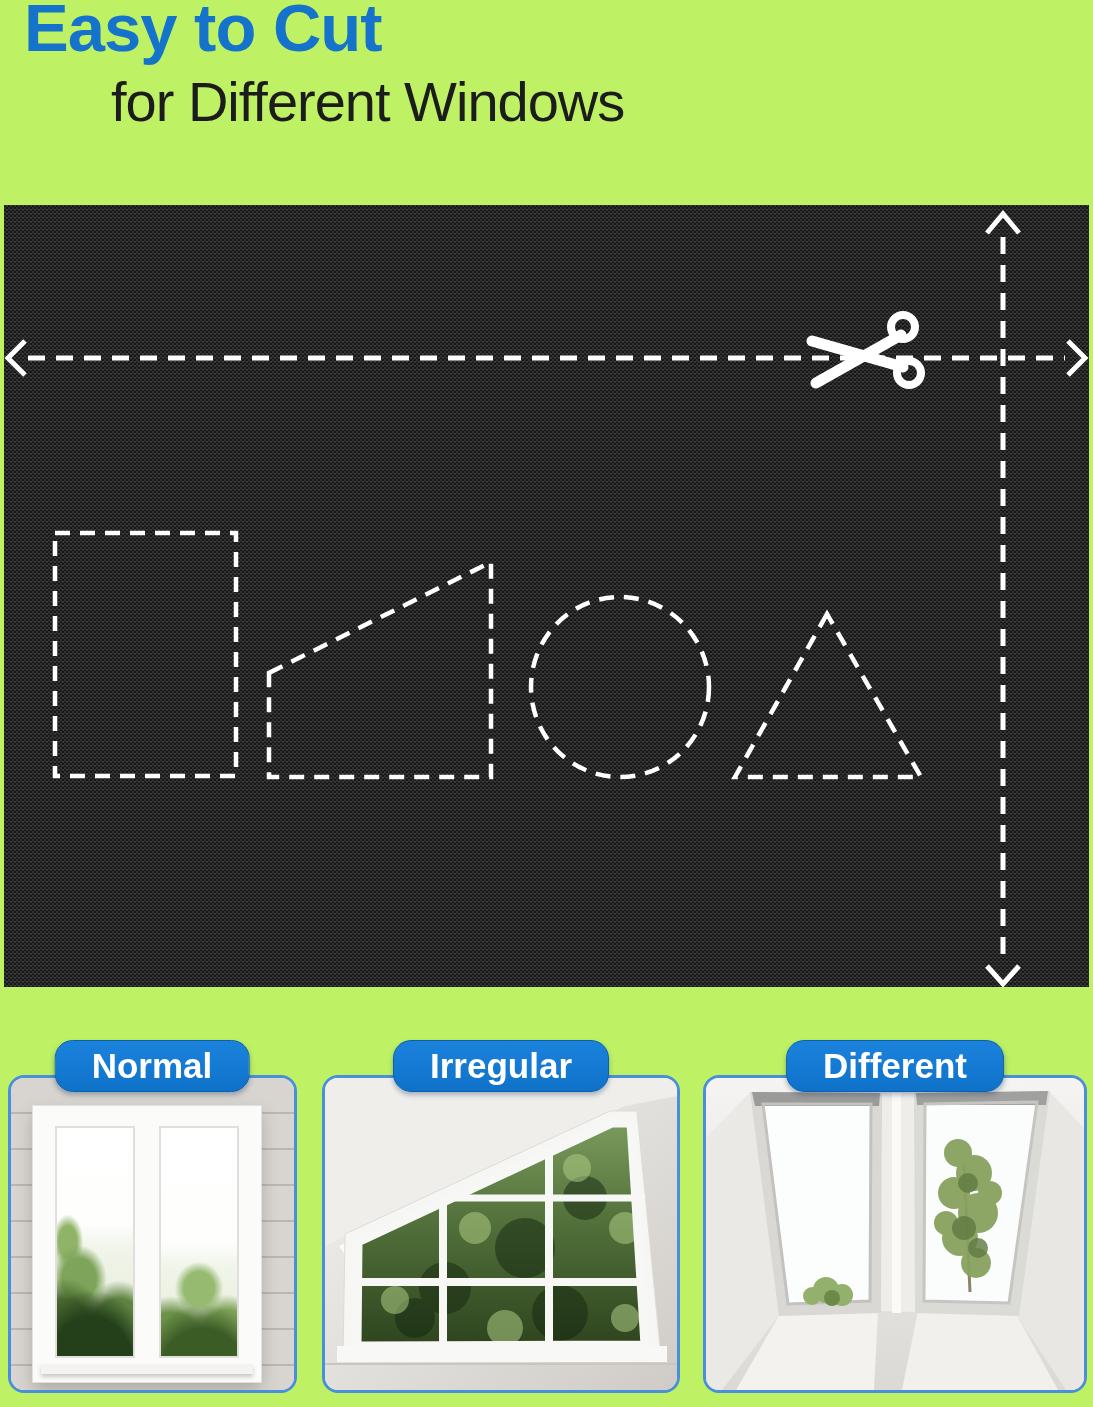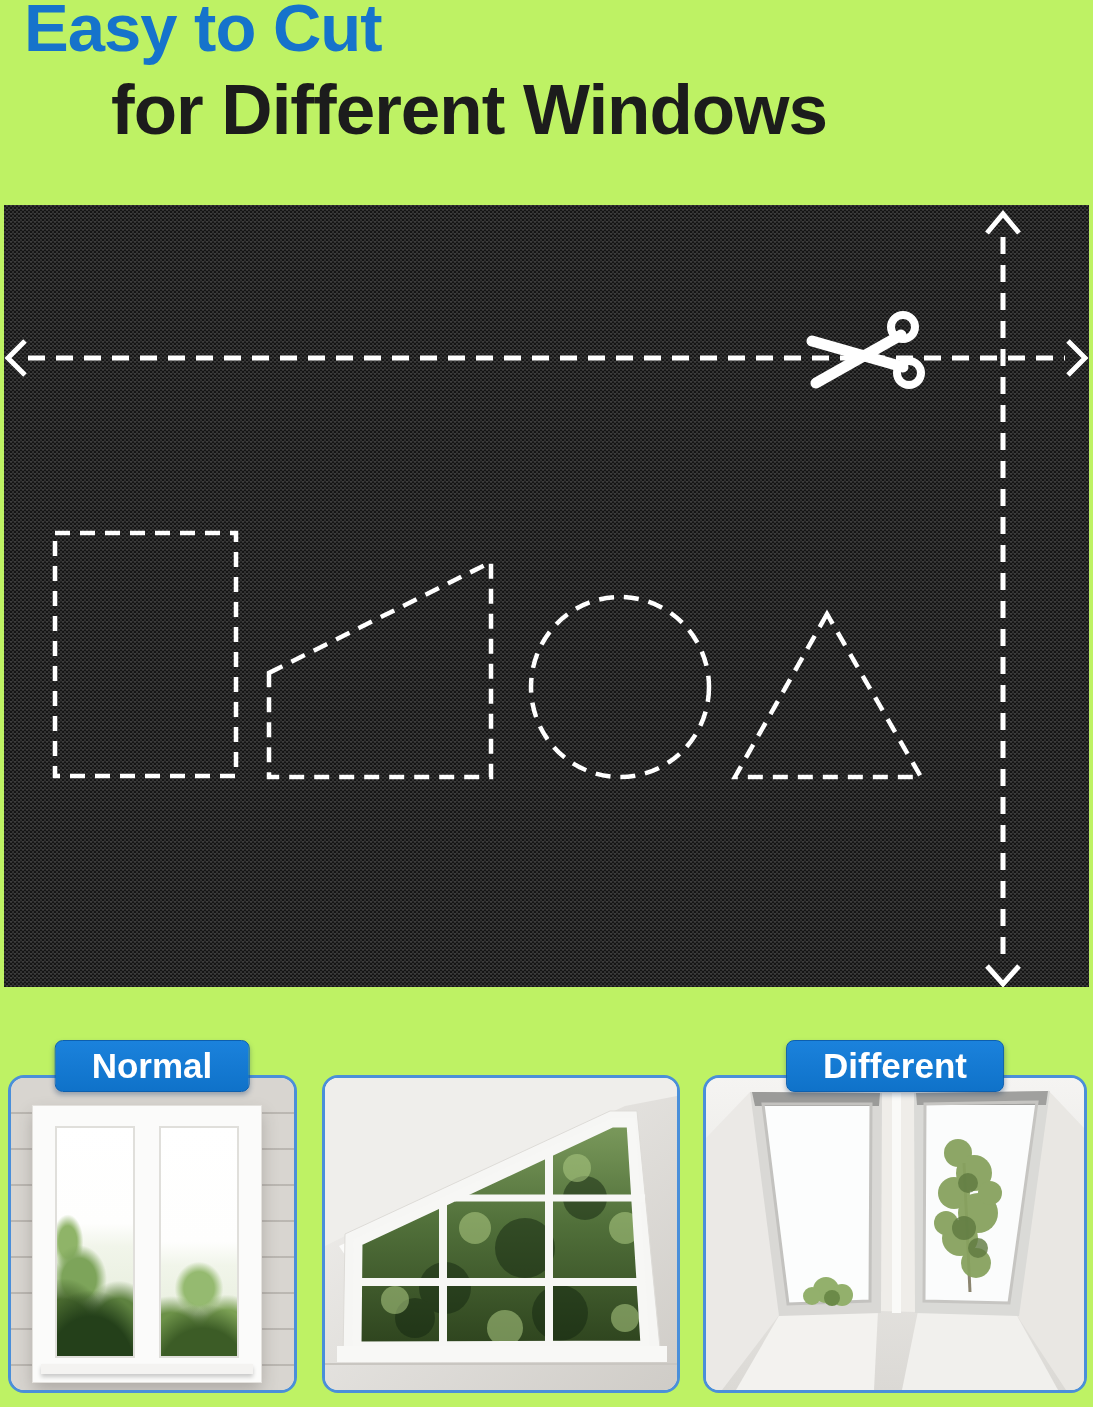--- a/index.html
+++ b/index.html
@@ -2,21 +2,21 @@
 <html><head>
 <meta charset="utf-8">
 <style>
   html,body{margin:0;padding:0;background:#ffffff;}
   .page{position:relative;width:1093px;height:1407px;background:#bef264;overflow:hidden;
         font-family:"Liberation Sans",sans-serif;}
 
   
   .title-line1{position:absolute;left:24px;top:-6px;font-size:67px;font-weight:bold;
                color:#1673cb;letter-spacing:-1px;line-height:1;white-space:nowrap;}
-  .title-line2{position:absolute;left:111px;top:74px;font-size:71px;font-weight:bold;
+  .title-line2{position:absolute;left:111px;top:74px;font-size:56px;font-weight:normal;
                color:#1c1c1c;letter-spacing:-1px;line-height:1;white-space:nowrap;}
 
   
   .fabric{position:absolute;left:4px;top:205px;width:1085px;height:782px;
     background-color:#1e1e1e;
     background-image:
       repeating-linear-gradient(180deg, rgba(255,255,255,.06) 0 1px, rgba(0,0,0,0) 1px 4px),
       linear-gradient(rgba(22,22,22,.28), rgba(22,22,22,.28)),
       linear-gradient(45deg, #3d3d3d 25%, transparent 25% 75%, #3d3d3d 75%),
       linear-gradient(45deg, #3d3d3d 25%, #141414 25% 75%, #3d3d3d 75%);
@@ -26,21 +26,21 @@
 
   
   .card{position:absolute;top:1075px;height:318px;border:3px solid #4a8fd9;border-radius:16px;
         overflow:hidden;background:#e9e7e4;box-sizing:border-box;}
   .card-1{left:8px;width:289px;}
   .card-2{left:322px;width:358px;}
   .card-3{left:703px;width:384px;}
 
   .pill{position:absolute;top:1040px;height:50px;line-height:50px;padding:0 36px;
         transform:translateX(-50%);background:linear-gradient(#1b82dc,#0f72c9);
-        border:1px solid #0d5fae;border-radius:8px;color:#ffffff;font-size:35px;
+        border:1px solid #0d5fae;border-radius:18px;color:#ffffff;font-size:35px;
         font-weight:bold;text-align:center;white-space:nowrap;z-index:3;
         box-shadow:0 3px 5px rgba(30,60,100,.35);}
   .pill-1{left:152px;}
   .pill-2{left:501px;}
   .pill-3{left:895px;}
 
   .photo{position:absolute;inset:0;}
 
   
   .photo-normal{background:#d8d5d0;}
@@ -209,15 +209,16 @@
       </g>
       <g fill="#5f7a40" opacity="0.8">
         <circle cx="262" cy="105" r="10"></circle>
           <circle cx="258" cy="150" r="12"></circle>
           <circle cx="272" cy="170" r="10"></circle>
       </g>
     </svg>
   </div>
 
   <div class="pill pill-1">Normal</div>
+  <div class="pill pill-2">Irregular</div>
   <div class="pill pill-3">Different</div>
 
 </div>
 
 </body></html>

